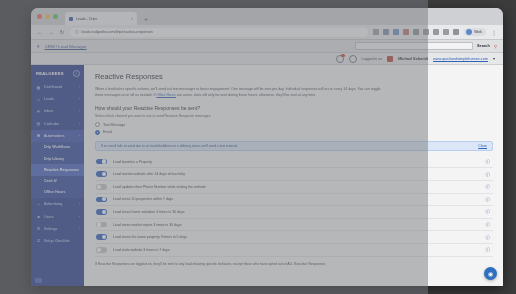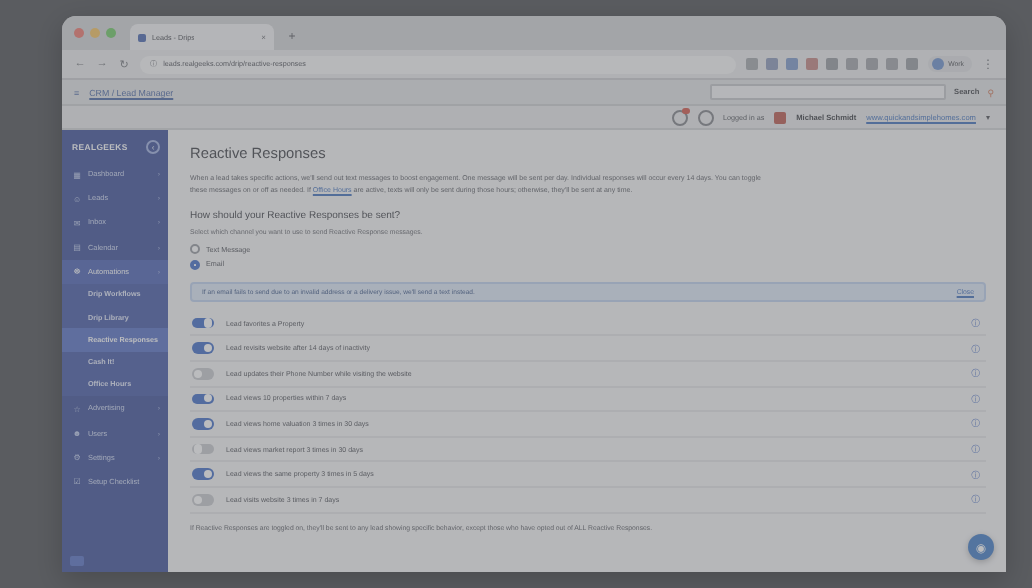--- a/index.html
+++ b/index.html
@@ -5,21 +5,21 @@
   * { box-sizing: border-box; margin: 0; padding: 0; }
   html, body {
     width: 516px; height: 294px;
     background: #3c3c3c;
     font-family: "Liberation Sans", sans-serif;
     overflow: hidden;
   }
   
   .screen {
     position: relative;
-    width: 516px; height: 294px;
+    width: 428px; height: 294px;
     background: #3d3f43;
   }
   .browser {
     position: absolute;
     left: 31px; top: 8px;
     width: 472px; height: 278px;
     background: #d7d8da;
     border-radius: 7px 7px 0 0;
     overflow: hidden;
     box-shadow: 0 4px 14px rgba(0,0,0,.55);

